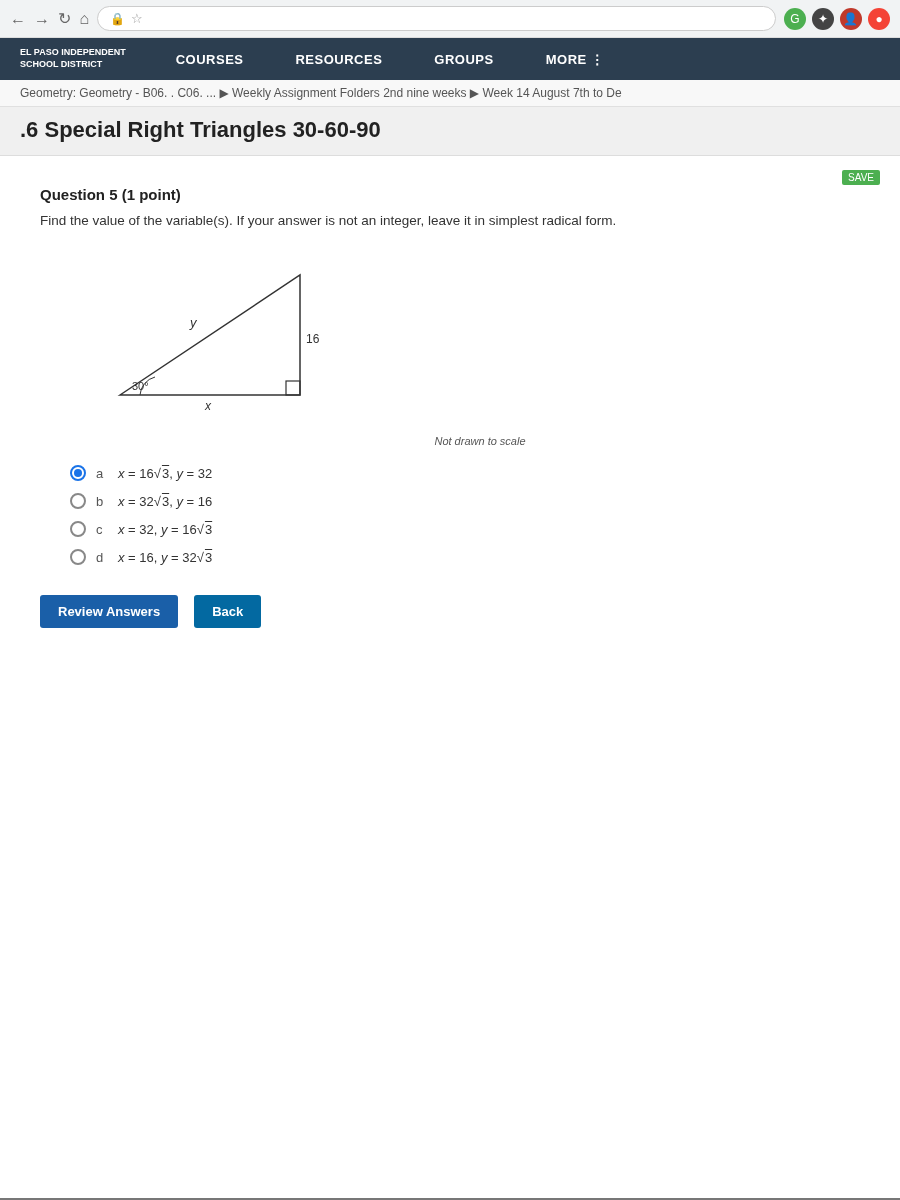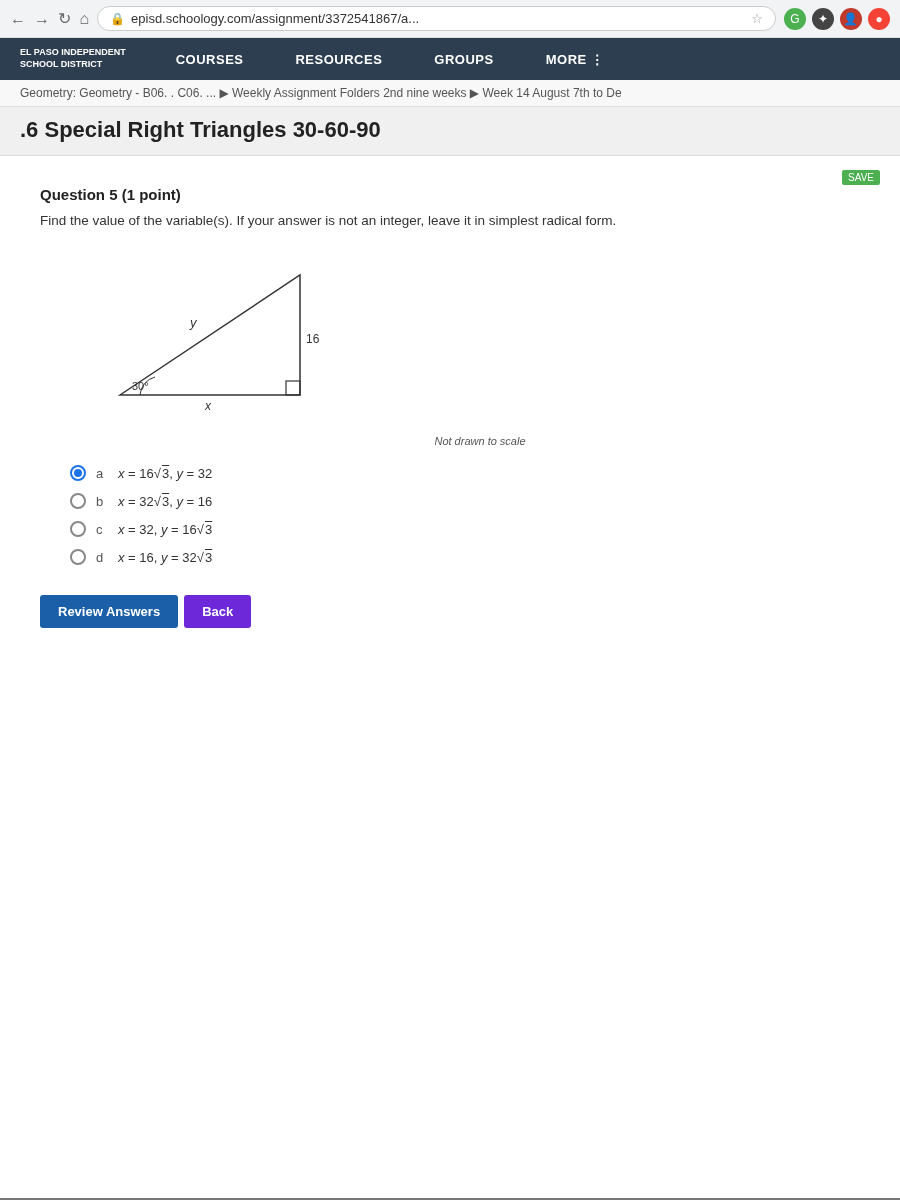--- a/index.html
+++ b/index.html
@@ -172,37 +172,37 @@
       color: #555;
       width: 12px;
     }
     .choice-text {
       font-size: 13px;
     }
 
     
     .button-row {
       display: flex;
-      gap: 6px;
+      gap: 16px;
       margin-top: 30px;
     }
     .btn {
       padding: 9px 18px;
       font-size: 13px;
       font-weight: bold;
       border: none;
       cursor: pointer;
       border-radius: 3px;
     }
     .btn-primary {
       background: #1a5fa8;
       color: white;
     }
     .btn-secondary {
-      background: #6d28d9;
+      background: #0369a1;
       color: white;
     }
 
     
     .save-indicator {
       position: absolute;
       right: 20px;
       top: 14px;
       background: #4caf50;
       color: white;
@@ -230,21 +230,20 @@
 </head>
 <body>
 
 <div class="browser-bar">
   <span class="nav-btn">←</span>
   <span class="nav-btn">→</span>
   <span class="nav-btn">↻</span>
   <span class="nav-btn">⌂</span>
   <div class="address-bar">
     <span class="lock-icon">🔒</span>
-    <span class="address-text">episd.schoology.com/assignment/3372541867/a...</span>
     <span class="star-icon">☆</span>
   </div>
   <div class="browser-icons">
     <div class="browser-icon-circle icon-green">G</div>
     <div class="browser-icon-circle icon-dark">✦</div>
     <div class="browser-icon-circle" style="background:#c0392b;">👤</div>
     <div class="browser-icon-circle icon-orange">●</div>
   </div>
 </div>
 

